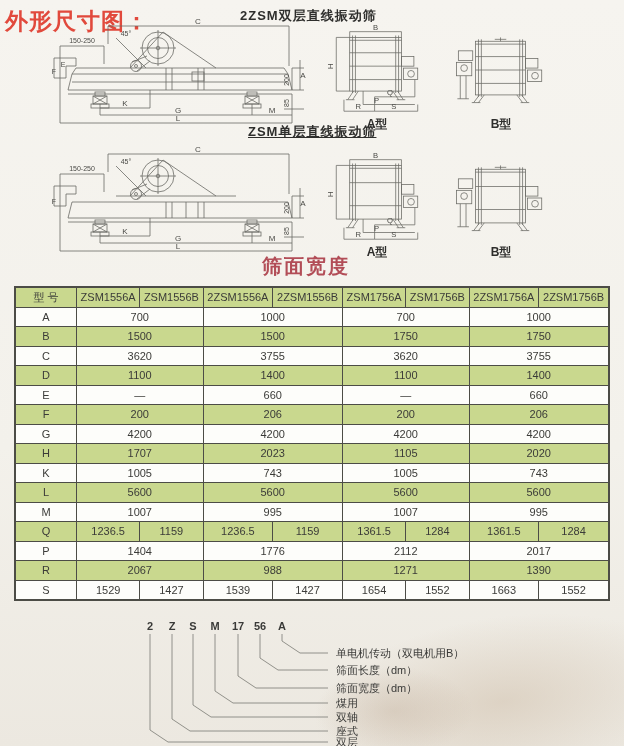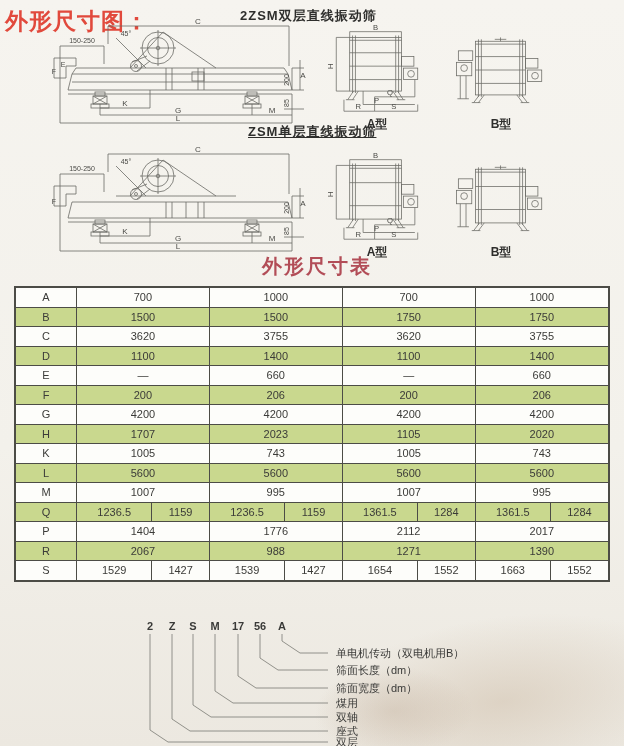--- a/index.html
+++ b/index.html
@@ -360,24 +360,35 @@
           <line x1="35" y1="74" x2="29" y2="82"></line>
           <line x1="22" y1="82" x2="31" y2="82"></line>
         <line x1="69" y1="74" x2="75" y2="82"></line>
           <line x1="74" y1="74" x2="80" y2="82"></line>
           <line x1="73" y1="82" x2="82" y2="82"></line>
       </g>
     </svg>
     <div class="ev-caption" style="left:0;top:92px;">B型</div>
   </div>
 
-  <div class="heading-red h-table">外形尺寸表</div>
+  <div class="heading-red h-table">筛面宽度</div>
 
   <table class="dims">
     <tbody>
+        <tr>
+      <th class="lbl">型 号</th>
+      <th>ZSM1556A</th>
+      <th>ZSM1556B</th>
+      <th>2ZSM1556A</th>
+      <th>2ZSM1556B</th>
+      <th>ZSM1756A</th>
+      <th>ZSM1756B</th>
+      <th>2ZSM1756A</th>
+      <th>2ZSM1756B</th>
+    </tr>
     <tr>
       <td class="lbl">A</td>
       <td colspan="2">700</td>
       <td colspan="2">1000</td>
       <td colspan="2">700</td>
       <td colspan="2">1000</td>
     </tr>
     <tr class="alt">
       <td class="lbl">B</td>
       <td colspan="2">1500</td>

